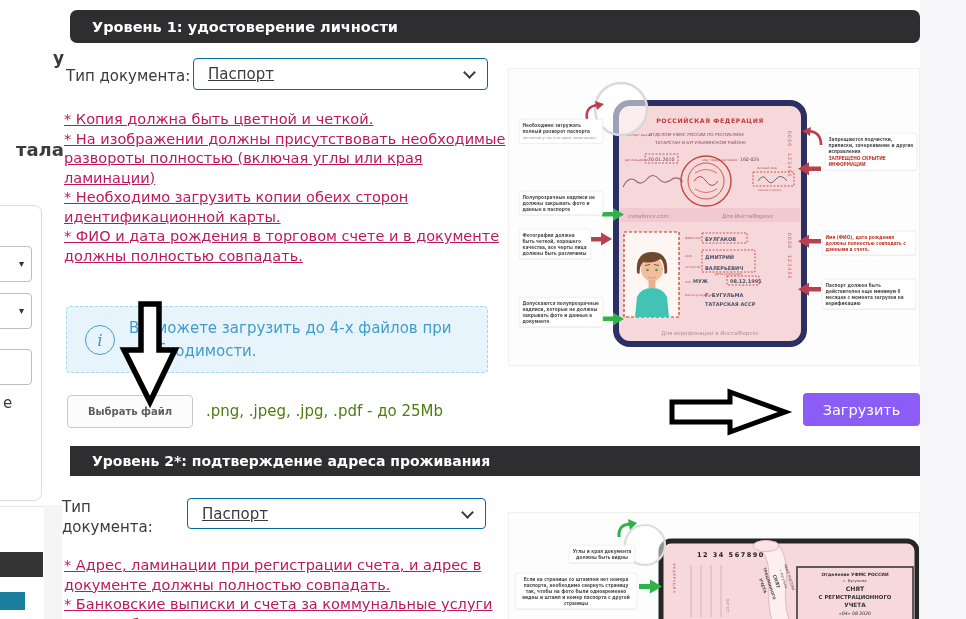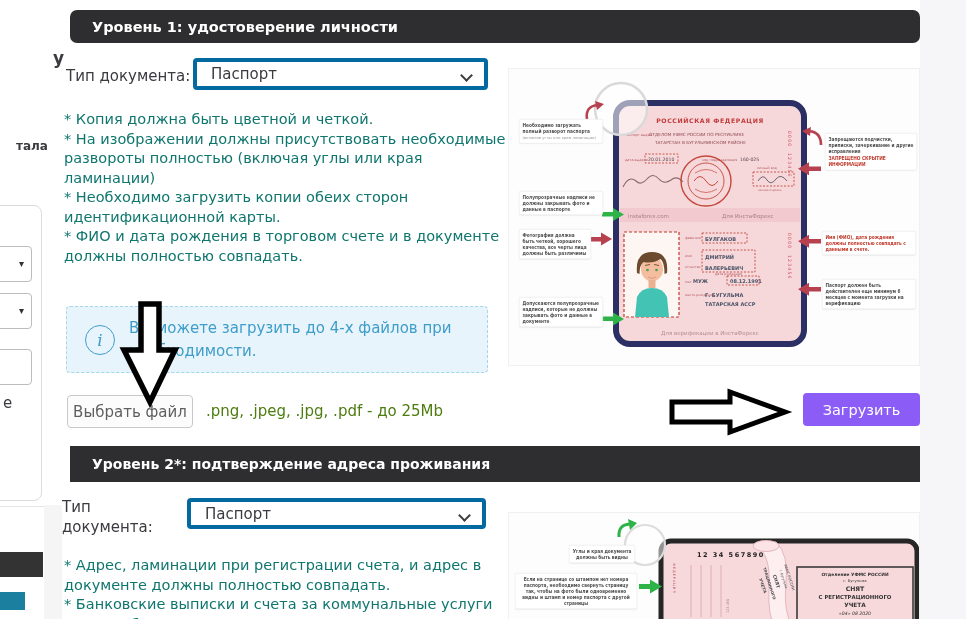--- a/index.html
+++ b/index.html
@@ -4,42 +4,42 @@
 <style>
   * { margin:0; padding:0; box-sizing:border-box; }
   body { font-family:"DejaVu Sans","Liberation Sans",sans-serif; background:#fff; }
   #screen { position:relative; width:966px; height:619px; overflow:hidden; background:#fff; }
 
   .right-strip { position:absolute; left:920px; top:0; width:46px; height:619px; background:#f6f6f8; }
   .gutter { position:absolute; left:44px; top:505px; width:18px; height:114px; background:#f5f5f6; }
   .divider-frag { position:absolute; left:0; top:506px; width:62px; height:1px; background:#e5e5e5; }
 
   
-  .frag-text { position:absolute; color:#3b3b40; font-weight:bold; font-size:12px; }
+  .frag-text { position:absolute; color:#3b3b40; font-weight:bold; font-size:18px; }
   .side-panel { position:absolute; left:-30px; top:205px; width:72px; height:296px; border:1px solid #dcdcdc; border-radius:8px; background:#fff; }
   .side-sel, .side-input { position:absolute; left:-30px; width:62px; height:36px; border:1px solid #bdbdbd; border-radius:4px; background:#fff; }
   .side-sel .caret { position:absolute; right:7px; top:12px; font-size:10px; color:#333; line-height:10px; }
   .dark-frag { position:absolute; left:0; top:552px; width:43px; height:25px; background:#333; }
   .teal-frag { position:absolute; left:0; top:592px; width:25px; height:18px; background:#1b80a0; }
 
   
   .hdr-bar { position:absolute; left:70px; width:850px; background:#2e2e30; color:#fff; font-weight:bold; font-size:14.5px; display:flex; align-items:center; padding-left:22px; }
 
   .lbl { position:absolute; color:#3a3a40; font-size:15px; }
 
-  .sel { position:absolute; background:#fff; border:4px solid #0369a1; border-radius:4px; font-size:15px; color:#3a3a40; display:flex; align-items:center; padding-left:14px; }
+  .sel { position:absolute; background:#fff; border:1px solid #0369a1; border-radius:4px; font-size:15px; color:#3a3a40; display:flex; align-items:center; padding-left:14px;text-decoration:underline; }
   .sel .chev { position:absolute; right:13px; top:9px; width:9px; height:9px; border-right:2.2px solid #3c3c3c; border-bottom:2.2px solid #3c3c3c; transform:rotate(45deg); }
 
-  .rules { position:absolute; width:450px; font-size:14.5px; line-height:19.5px; color:#0f766e; }
+  .rules { position:absolute; width:450px; font-size:14.5px; line-height:19.5px; color:#be185d;text-decoration:underline; }
 
   .infobox { position:absolute; left:66px; top:306px; width:422px; height:67px; background:#e8f4fb; border:1px dashed #a5d6ea; border-radius:4px; }
   .info-icon { position:absolute; left:18px; top:18px; width:30px; height:30px; border:1.7px solid #3f9dc9; border-radius:50%; color:#3f9dc9; font-family:"DejaVu Serif",serif; font-style:italic; font-size:17px; display:flex; align-items:center; justify-content:center; }
   .info-text { position:absolute; left:62px; top:10px; width:330px; font-size:15px; line-height:23px; color:#3f9dc9; }
 
-  .btn-file { position:absolute; left:67px; top:395px; width:126px; height:33px; background:#fcfcfc; border:1px solid #c9c9c9; border-radius:4px; color:#5f5f5f; font-size:15px; display:flex; align-items:center; justify-content:center; }
+  .btn-file { position:absolute; left:67px; top:395px; width:126px; height:33px; background:#fcfcfc; border:1px solid #c9c9c9; border-radius:4px; color:#5f5f5f; font-size:10px; display:flex; align-items:center; justify-content:center;font-weight:bold; }
   .hint { position:absolute; left:206px; top:402px; font-size:15px; color:#4d7c0f; }
   .btn-upload { position:absolute; left:803px; top:393px; width:117px; height:33px; background:#8b5cf6; border-radius:4px; color:#fff; font-size:14.5px; display:flex; align-items:center; justify-content:center; }
 
   .img-panel { position:absolute; left:508px; background:#fdfdfe; border:1px solid #f0f0f1; overflow:hidden; }
 
   .callout { position:absolute; }
   .callout-inner { width:200%; transform:scale(.5); transform-origin:0 0; background:#fff; border:1px solid #e4e4e4; border-radius:4px; padding:5px 6px; font-size:8.6px; line-height:1.4; color:#4f4f4f; font-weight:bold; box-shadow:0 1px 3px rgba(0,0,0,.06); }
   .callout-inner .sub { color:#9a9a9a; font-weight:normal; font-size:7.6px; margin-top:2px; }
   .callout-inner .warn { color:#c0392b; margin-top:3px; }
   .callout-inner.red { color:#c0392b; }
@@ -208,21 +208,21 @@
     </div>
   </div>
 
   <svg class="annot-arrow" style="left:118px; top:298px;" width="70" height="110" viewBox="0 0 70 110">
     <polygon points="23,6 41,6 41,52 57,52 32,104 6,52 23,52" fill="#fff" stroke="#000" stroke-width="5.5" stroke-linejoin="miter"></polygon>
   </svg>
   <svg class="annot-arrow" style="left:664px; top:386px;" width="130" height="52" viewBox="0 0 130 52">
     <polygon points="8,16 66,16 66,6 121,26 66,46 66,36 8,36" fill="#fff" stroke="#000" stroke-width="5" stroke-linejoin="miter"></polygon>
   </svg>
 
-  <div class="hdr-bar" style="top:446px; height:36px; font-size:14px;">Уровень 2*: подтверждение адреса проживания</div>
+  <div class="hdr-bar" style="top:446px; height:30px; font-size:14px;">Уровень 2*: подтверждение адреса проживания</div>
 
   <div class="lbl" style="left:62px; top:497px; width:112px; line-height:20px;">Тип документа:</div>
   <div class="sel" style="left:187px; top:498px; width:299px; height:31px;">
     <span>Паспорт</span>
     <span class="chev"></span>
   </div>
 
   <div class="rules" style="left:64px; top:556px;">
       <div class="rule-line">* Адрес, ламинации при регистрации счета, и адрес в документе должны полностью совпадать.</div>
       <div class="rule-line">* Банковские выписки и счета за коммунальные услуги должны быть не старше трех месяцев</div>

